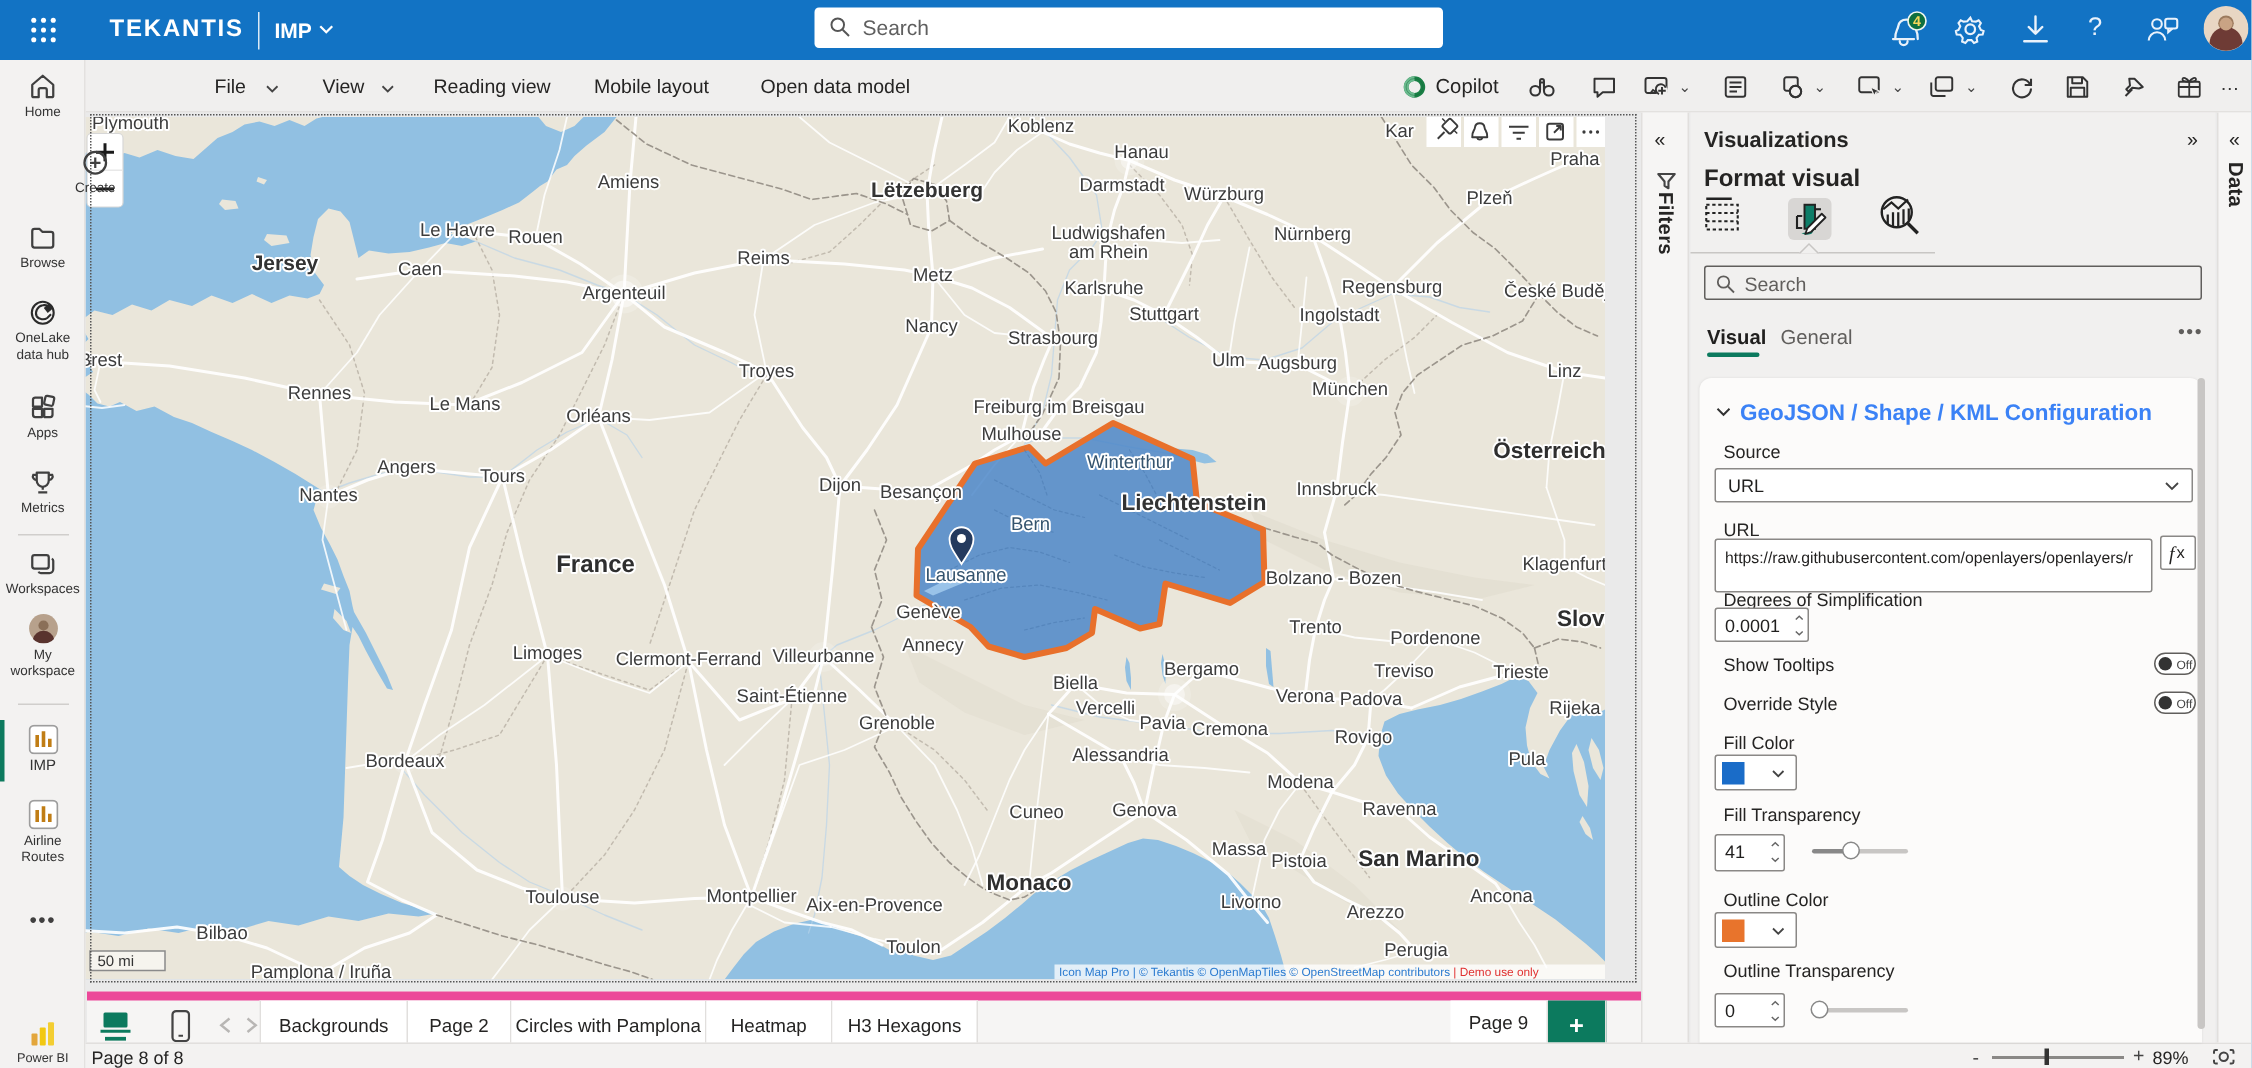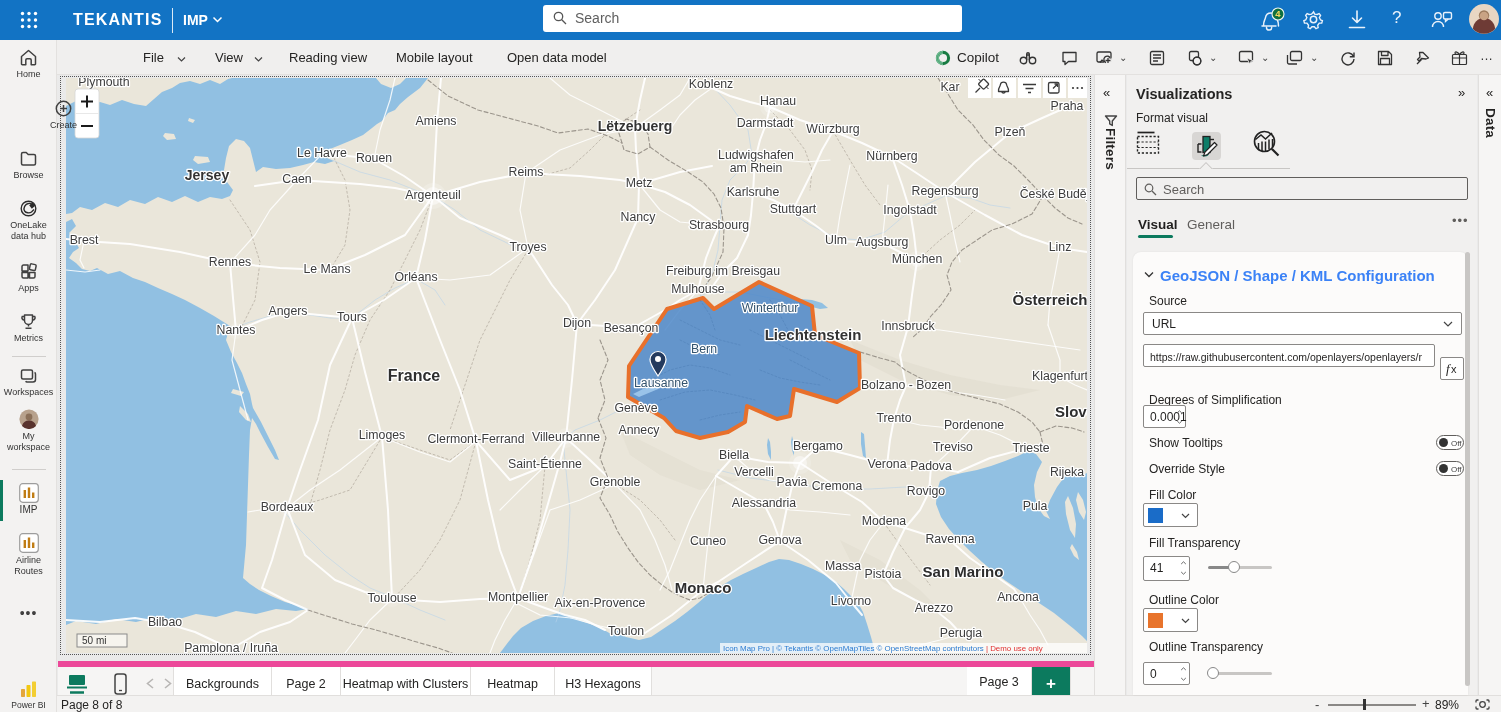--- a/index.html
+++ b/index.html
@@ -23,21 +23,21 @@
 
 
 #rail { position:absolute; left:0; top:40px; width:57px; height:672px; background:#f3f2f1; border-right:1px solid #e3e1df; }
 .ritem { position:absolute; width:57px; text-align:center; color:#333; font-size:9px; line-height:10.5px; }
 .ritem svg { display:block; margin:0 auto 2px auto; }
 .sep { position:absolute; left:12px; width:34px; height:1px; background:#d0cecc; }
 #impbar { position:absolute; left:0; top:440px; width:3px; height:41px; background:#0c7a5e; }
 
 
 #canvas { position:absolute; left:58px; top:75px; width:1036px; height:586px; background:#eaeaea; }
-#mapvisual { position:absolute; left:66px; top:78px; width:1021px; height:575px; overflow:hidden; }
+#mapvisual { position:absolute; left:49px; top:78px; width:1021px; height:575px; overflow:hidden; }
 #dotborder { position:absolute; left:60px; top:76px; width:1031px; height:579px; border:1px dotted #555; }
 
 
 #tabbar { position:absolute; left:58px; top:661px; width:1036px; height:34px; background:#f6f5f4; border-top:6px solid #ec4899; font-size:12.5px; color:#252423; }
 .ptab { position:absolute; top:0; height:34px; line-height:34px; text-align:center; background:#fff; border-right:1px solid #e1dfdd; }
 #statusbar { position:absolute; left:57px; top:695px; width:1444px; height:17px; background:#f3f2f1; border-top:1px solid #e1dfdd; font-size:12px; color:#252423; }
 
 
 #filterstrip { position:absolute; left:1094px; top:75px; width:32px; height:620px; background:#f6f5f4; border-left:1px solid #e1dfdd; border-right:1px solid #e1dfdd; }
 #vispanel { position:absolute; left:1127px; top:75px; width:350px; height:620px; background:#f1f0ef; }
@@ -558,24 +558,24 @@
       <path d="M5,17.5 h3" stroke="#444" stroke-width="1.3"></path>
     </svg>
   <svg style="position:absolute;left:88px;top:11px;" width="8" height="11" viewBox="0 0 8 11">
       <path d="M7,1 L1.5,5.5 L7,10" fill="none" stroke="#b8b6b4" stroke-width="1.6"></path>
     </svg>
   <svg style="position:absolute;left:106px;top:11px;" width="8" height="11" viewBox="0 0 8 11">
       <path d="M1,1 L6.5,5.5 L1,10" fill="none" stroke="#b8b6b4" stroke-width="1.6"></path>
     </svg>
   <div class="ptab" style="left:115px;width:99px;border-left:1px solid #e1dfdd;">Backgrounds</div>
   <div class="ptab" style="left:214px;width:69px;">Page 2</div>
-  <div class="ptab" style="left:283px;width:130px;">Heatmap with Clusters</div>
+  <div class="ptab" style="left:283px;width:130px;">Circles with Pamplona</div>
   <div class="ptab" style="left:413px;width:84px;">Heatmap</div>
   <div class="ptab" style="left:497px;width:97px;">H3 Hexagons</div>
-  <div class="ptab" style="left:909px;width:65px;border-bottom:3px solid #0c7a5e;line-height:31px;">Page 3</div>
+  <div class="ptab" style="left:909px;width:65px;border-bottom:3px solid #0c7a5e;line-height:31px;">Page 9</div>
   <div class="ptab" style="left:974px;width:39px;background:#0c7a5e;color:#fff;font-size:17px;font-weight:bold;">+</div>
 </div>
 <div id="statusbar">
     <span style="position:absolute;left:4px;top:2px;">Page 8 of 8</span>
   <span style="position:absolute;left:1258px;top:1px;font-size:13px;color:#444;">-</span>
   <div style="position:absolute;left:1271px;top:8px;width:88px;height:1.5px;background:#8a8886;"></div>
   <div style="position:absolute;left:1306px;top:3px;width:3px;height:11px;background:#333;"></div>
 
   <span style="position:absolute;left:1365px;top:0px;font-size:13px;color:#444;">+</span>
   <span style="position:absolute;left:1378px;top:2px;">89%</span>
@@ -588,21 +588,21 @@
 <div id="filterstrip">
   <div style="position:absolute;left:8px;top:10px;font-size:13px;color:#252423;">«</div>
   <svg style="position:absolute;left:9px;top:38px;" width="14" height="14" viewBox="0 0 14 14" fill="none" stroke="#444" stroke-width="1.4">
       <path d="M1.5,3 h11 l-4.2,5 v4.5 l-2.6,-1.6 v-2.9 Z" stroke-linejoin="round"></path>
     </svg>
   <div class="vertlabel" style="position:absolute;left:8px;top:53px;">Filters</div>
 </div>
 <div id="vispanel">
   <div style="position:absolute;left:9px;top:11px;font-size:14.5px;font-weight:bold;color:#252423;">Visualizations</div>
   <div style="position:absolute;left:331px;top:10px;font-size:13px;color:#252423;">»</div>
-  <div style="position:absolute;left:9px;top:36px;font-size:12px;font-weight:normal;color:#252423;">Format visual</div>
+  <div style="position:absolute;left:9px;top:36px;font-size:16px;font-weight:bold;color:#252423;">Format visual</div>
   <svg style="position:absolute;left:9px;top:55px;" width="25" height="25" viewBox="0 0 25 25">
       <g fill="none" stroke="#222">
         <path d="M1.5,2.5 h17" stroke-width="1.7"></path>
         <rect x="1.5" y="6.5" width="21" height="16.5" stroke-width="1.4" stroke-dasharray="2.2,1.8"></rect>
         <path d="M1.5,12 h21 M1.5,17.5 h21" stroke-width="1.2" stroke-dasharray="2.2,1.8"></path>
       </g>
     </svg>
   <div style="position:absolute;left:65px;top:57px;width:29px;height:28px;background:#d8d6d4;border-radius:4px;"></div>
   <svg style="position:absolute;left:69px;top:59px;" width="22" height="24" viewBox="0 0 22 24">
       <path d="M2,10 h3.5 M2,10 v8 h3.5" fill="none" stroke="#222" stroke-width="1.4"></path>
@@ -638,29 +638,29 @@
       </svg>
     <div style="position:absolute;left:27px;top:15px;font-size:15px;font-weight:bold;color:#3b82f6;">GeoJSON / Shape / KML Configuration</div>
     <div class="flabel" style="top:42px;">Source</div>
     <div class="finput" style="left:10px;top:60px;width:319px;height:23px;">
         <span style="position:absolute;left:8px;top:4px;">URL</span>
         <svg style="position:absolute;right:8px;top:8px;" width="10" height="7" viewBox="0 0 10 7">
           <path d="M1,1 l4,4 4,-4" fill="none" stroke="#444" stroke-width="1.2"></path>
         </svg>
       </div>
     <div class="flabel" style="top:94px;">URL</div>
-    <div class="finput" style="left:10px;top:92px;width:292px;height:23px;">
+    <div class="finput" style="left:10px;top:107px;width:292px;height:36px;">
         <span style="position:absolute;left:6px;top:4px;white-space:nowrap;overflow:hidden;width:282px;display:inline-block;font-size:10.5px;top:6px;">https://raw.githubusercontent.com/openlayers/openlayers/r</span>
       </div>
     <div class="finput" style="left:307px;top:105px;width:24px;height:23px;">
         <span style="position:absolute;left:5px;top:3px;font-style:italic;font-family:'Liberation Serif',serif;font-size:13px;">f</span>
         <span style="position:absolute;left:10px;top:5px;font-size:11px;">x</span>
       </div>
     <div class="flabel" style="top:141px;">Degrees of Simplification</div>
-    <div class="finput" style="left:10px;top:153px;width:43px;height:23px;">
+    <div class="finput" style="left:10px;top:153px;width:63px;height:23px;">
         <span style="position:absolute;left:6px;top:4px;">0.0001</span>
         <span class="spin"><svg width="7" height="18" viewBox="0 0 7 18">
             <path d="M1.2,5 L3.5,2.8 L5.8,5 M1.2,13 L3.5,15.2 L5.8,13" fill="none" stroke="#666" stroke-width="1"></path>
           </svg></span>
       </div>
     <div class="flabel" style="top:184px;">Show Tooltips</div>
     <div class="toggle" style="left:303px;top:183px;">
         <div class="knob"></div>
         <span>Off</span>
       </div>

